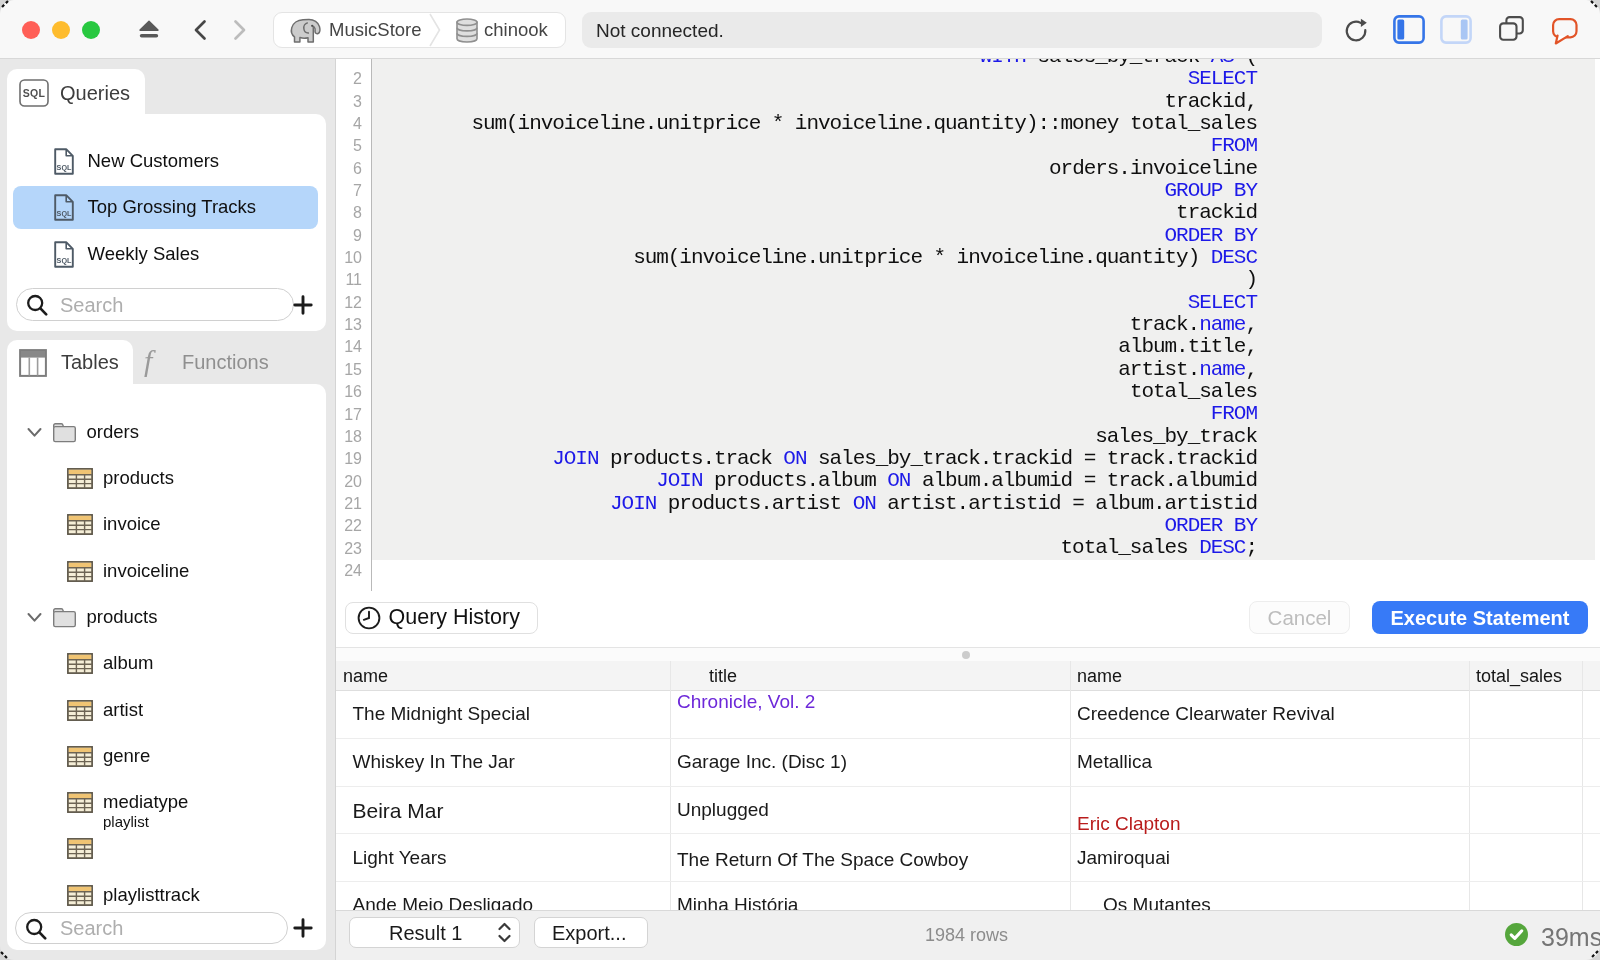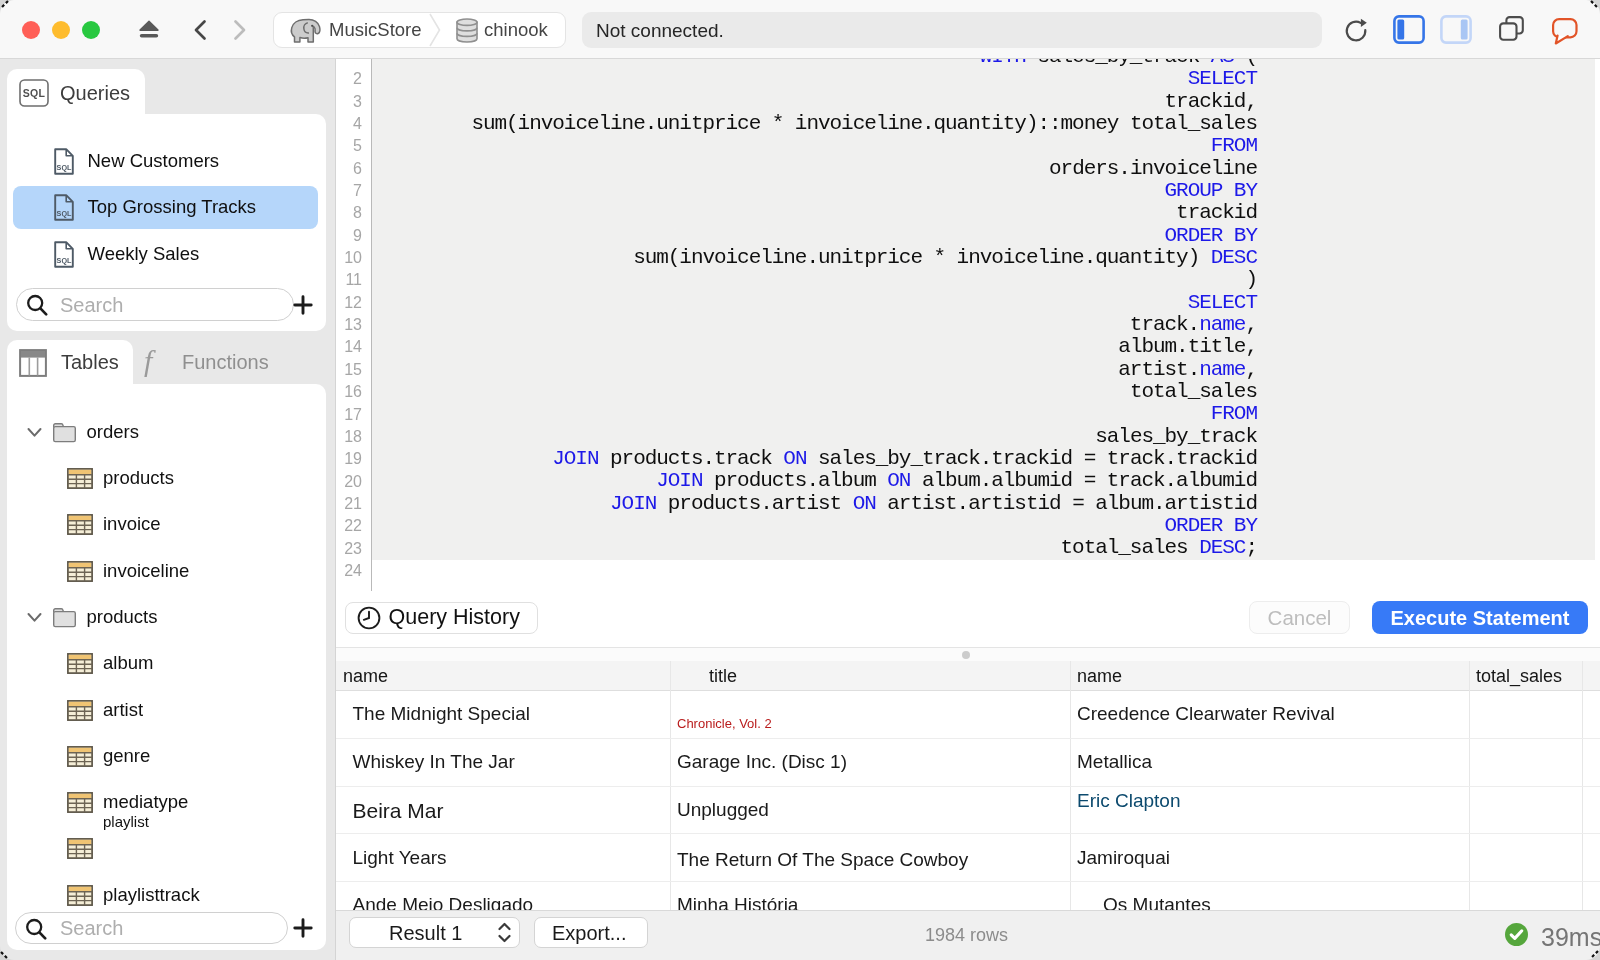--- a/index.html
+++ b/index.html
@@ -278,30 +278,30 @@
 <div class="a" style="left:670px;top:661px;width:1px;height:249px;background:#e7e7e7;"></div>
 <div class="a" style="left:1070px;top:661px;width:1px;height:249px;background:#e7e7e7;"></div>
 <div class="a" style="left:1468.5px;top:661px;width:1px;height:249px;background:#e7e7e7;"></div>
 <div class="a" style="left:1582px;top:661px;width:1px;height:249px;background:#e7e7e7;"></div>
 <div class="a" style="left:336px;top:737.8px;width:1264px;height:1px;background:#ededed;"></div>
 <div class="a" style="left:336px;top:785.6px;width:1264px;height:1px;background:#ededed;"></div>
 <div class="a" style="left:336px;top:833.4px;width:1264px;height:1px;background:#ededed;"></div>
 <div class="a" style="left:336px;top:881.2px;width:1264px;height:1px;background:#ededed;"></div>
 <div class="a" style="left:336px;top:690px;width:1063px;height:220px;overflow:hidden;">
 <div class="t " style="left:16.5px;top:14.2px;font-size:19px;color:#1a1a1a;">The Midnight Special</div>
-<div class="t " style="left:341px;top:27px;font-size:13px;color:#b91c1c;">Chronicle, Vol. 2</div>
+<div class="t " style="left:341px;top:2px;font-size:19px;color:#6d28d9;">Chronicle, Vol. 2</div>
 <div class="t " style="left:741px;top:14.2px;font-size:19px;color:#1a1a1a;">Creedence Clearwater Revival</div>
 <div class="t " style="left:1140px;top:14.2px;font-size:19px;color:#1a1a1a;">$1.98</div>
 <div class="t " style="left:16.5px;top:62.0px;font-size:19px;color:#1a1a1a;">Whiskey In The Jar</div>
 <div class="t " style="left:341px;top:62.0px;font-size:19px;color:#1a1a1a;">Garage Inc. (Disc 1)</div>
 <div class="t " style="left:741px;top:62.0px;font-size:19px;color:#1a1a1a;">Metallica</div>
 <div class="t " style="left:1140px;top:62.0px;font-size:19px;color:#1a1a1a;">$1.98</div>
 <div class="t " style="left:16.5px;top:109.8px;font-size:21px;color:#1a1a1a;">Beira Mar</div>
 <div class="t " style="left:341px;top:109.8px;font-size:19px;color:#1a1a1a;">Unplugged</div>
-<div class="t " style="left:741px;top:101px;font-size:19px;color:#0c4a6e;">Eric Clapton</div>
+<div class="t " style="left:741px;top:124px;font-size:19px;color:#b91c1c;">Eric Clapton</div>
 <div class="t " style="left:1140px;top:109.8px;font-size:19px;color:#1a1a1a;">$1.98</div>
 <div class="t " style="left:16.5px;top:157.6px;font-size:19px;color:#1a1a1a;">Light Years</div>
 <div class="t " style="left:341px;top:160px;font-size:19px;color:#1a1a1a;">The Return Of The Space Cowboy</div>
 <div class="t " style="left:741px;top:157.6px;font-size:19px;color:#1a1a1a;">Jamiroquai</div>
 <div class="t " style="left:1140px;top:157.6px;font-size:19px;color:#1a1a1a;">$1.98</div>
 <div class="t " style="left:16.5px;top:204.7px;font-size:19px;color:#1a1a1a;text-align:right;">Ande Meio Desligado</div>
 <div class="t " style="left:341px;top:204.7px;font-size:19px;color:#1a1a1a;">Minha História</div>
 <div class="t " style="left:767px;top:204.7px;font-size:19px;color:#1a1a1a;">Os Mutantes</div>
 <div class="t " style="left:1140px;top:204.7px;font-size:19px;color:#1a1a1a;">$1.98</div>
 </div>

